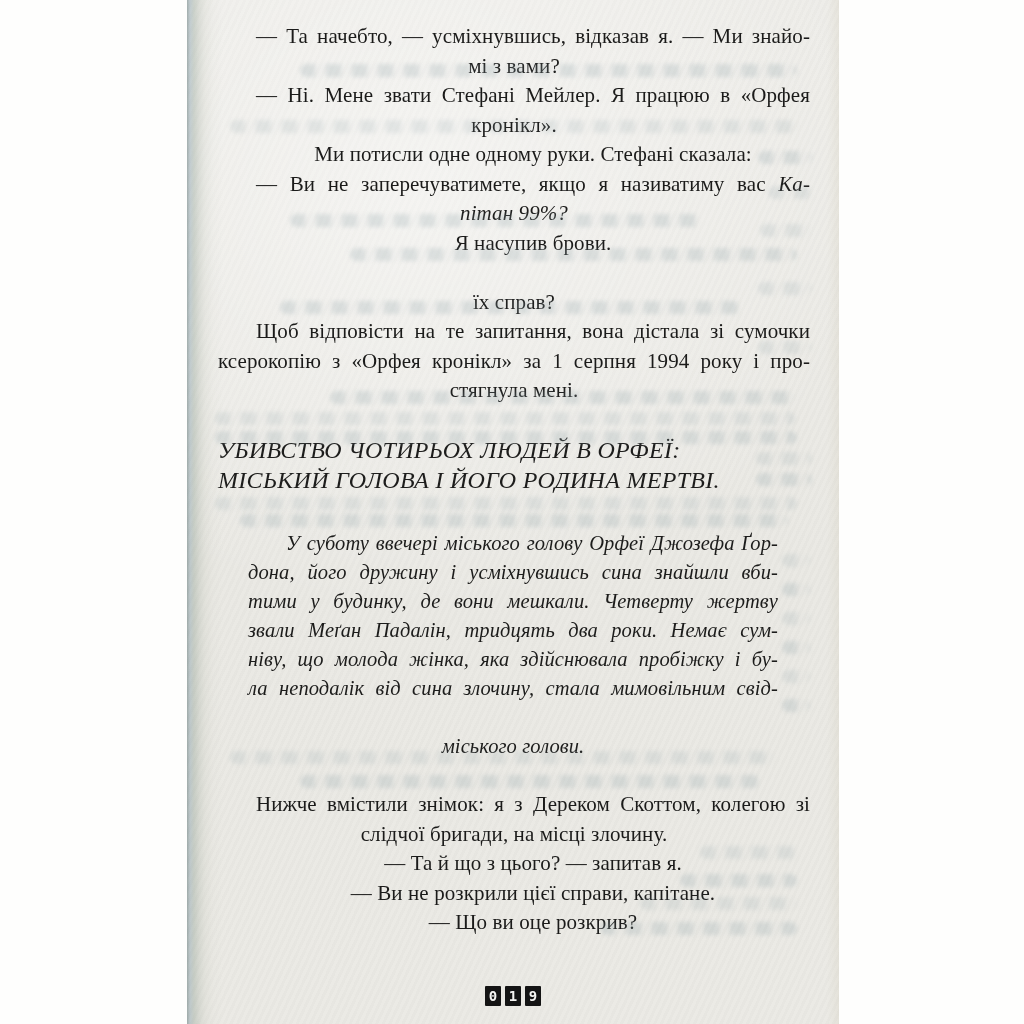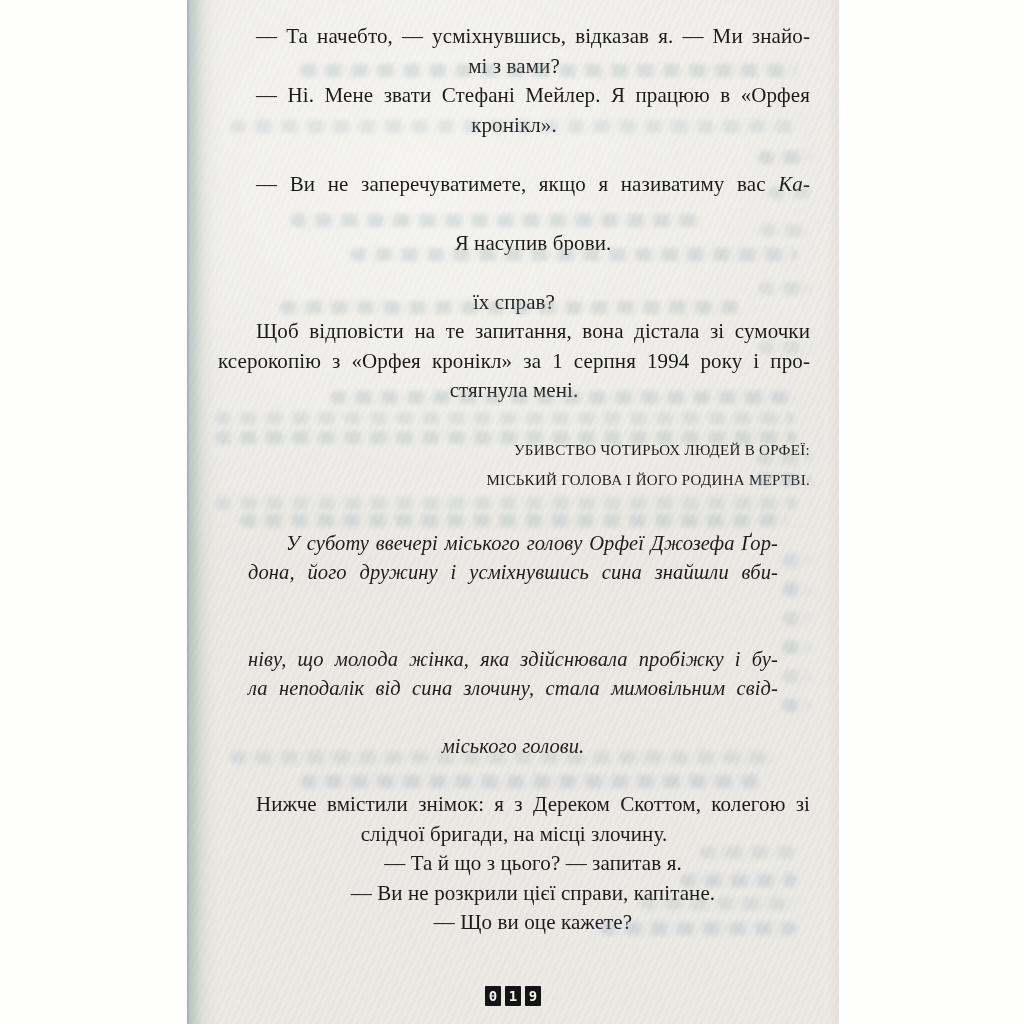--- a/index.html
+++ b/index.html
@@ -34,21 +34,21 @@
   .ln{
     position:absolute;left:0;width:592px;
     font-size:21px;line-height:29.5px;color:#1b1b1a;
     letter-spacing:.1px;white-space:normal;
   }
   .jf{text-align:justify;text-align-last:justify;}
   .el{text-align:center;}
   .ind{text-indent:38px;}
   .it{font-style:italic;}
   .hd{
-    text-align:right;font-size:15px;line-height:29.5px;
+    font-style:italic;text-align:left;font-size:24px;line-height:29.5px;
     letter-spacing:.3px;color:#1d1d1c;
   }
   .q{
     left:30px;width:530px;font-style:italic;font-size:20.5px;line-height:29px;
     color:#1c1c1b;
   }
   .qc{text-align:center;}
   .ghost{
     position:absolute;height:13px;border-radius:7px;pointer-events:none;
     filter:blur(2.3px);
@@ -71,43 +71,47 @@
 <div class="page">
   <div class="edge-left"></div>
   <div class="edge-right"></div>
 
   <div class="col">
 
     <div class="ln jf ind" style="top:20px">— Та начебто, — усміхнувшись, відказав я. — Ми знайо-</div>
     <div class="ln el" style="top:49.5px">мі з вами?</div>
     <div class="ln jf ind" style="top:79px">— Ні. Мене звати Стефані Мейлер. Я працюю в «Орфея</div>
     <div class="ln el" style="top:108.5px">кронікл».</div>
+    <div class="ln el ind" style="top:138px">Ми потисли одне одному руки. Стефані сказала:</div>
     <div class="ln jf ind" style="top:167.5px">
       <span>— Ви не заперечуватимете, якщо я називатиму вас </span><span class="it">Ка-</span>
     </div>
+    <div class="ln el it" style="top:197px">пітан 99%?</div>
     <div class="ln el ind" style="top:226.5px">Я насупив брови.</div>
     <div class="ln el" style="top:285.5px">їх справ?</div>
     <div class="ln jf ind" style="top:315px">Щоб відповісти на те запитання, вона дістала зі сумочки</div>
     <div class="ln jf" style="top:344.5px">ксерокопію з «Орфея кронікл» за 1 серпня 1994 року і про-</div>
     <div class="ln el" style="top:374px">стягнула мені.</div>
 
     <div class="ln hd" style="top:434px">УБИВСТВО ЧОТИРЬОХ ЛЮДЕЙ В ОРФЕЇ:</div>
     <div class="ln hd" style="top:463.5px">МІСЬКИЙ ГОЛОВА І ЙОГО РОДИНА МЕРТВІ.</div>
 
     <div class="ln q jf ind" style="top:527px">У суботу ввечері міського голову Орфеї Джозефа Ґор-</div>
     <div class="ln q jf" style="top:556px">дона, його дружину і усміхнувшись сина знайшли вби-</div>
+    <div class="ln q jf" style="top:585px">тими у будинку, де вони мешкали. Четверту жертву</div>
+    <div class="ln q jf" style="top:614px">звали Меґан Падалін, тридцять два роки. Немає сум-</div>
     <div class="ln q jf" style="top:643px">ніву, що молода жінка, яка здійснювала пробіжку і бу-</div>
     <div class="ln q jf" style="top:672px">ла неподалік від сина злочину, стала мимовільним свід-</div>
     <div class="ln q qc" style="top:730px">міського голови.</div>
 
     <div class="ln jf ind" style="top:788px">Нижче вмістили знімок: я з Дереком Скоттом, колегою зі</div>
     <div class="ln el" style="top:817.5px">слідчої бригади, на місці злочину.</div>
     <div class="ln el ind" style="top:847px">— Та й що з цього? — запитав я.</div>
     <div class="ln el ind" style="top:876.5px">— Ви не розкрили цієї справи, капітане.</div>
-    <div class="ln el ind" style="top:906px">— Що ви оце кажете?</div>
+    <div class="ln el ind" style="top:906px">— Що ви оце розкрив?</div>
   </div>
 
   <div class="pagenum">
     <div class="digit">0</div>
     <div class="digit">1</div>
     <div class="digit">9</div>
   </div>
 <div class="ghost" style="left: 113px; top: 64px; width: 497px; opacity: 0.58;"></div>
     <div class="ghost" style="left: 43px; top: 120px; width: 569px; opacity: 0.42;"></div>
     <div class="ghost" style="left: 571px; top: 151px; width: 54px; opacity: 0.58;"></div>

